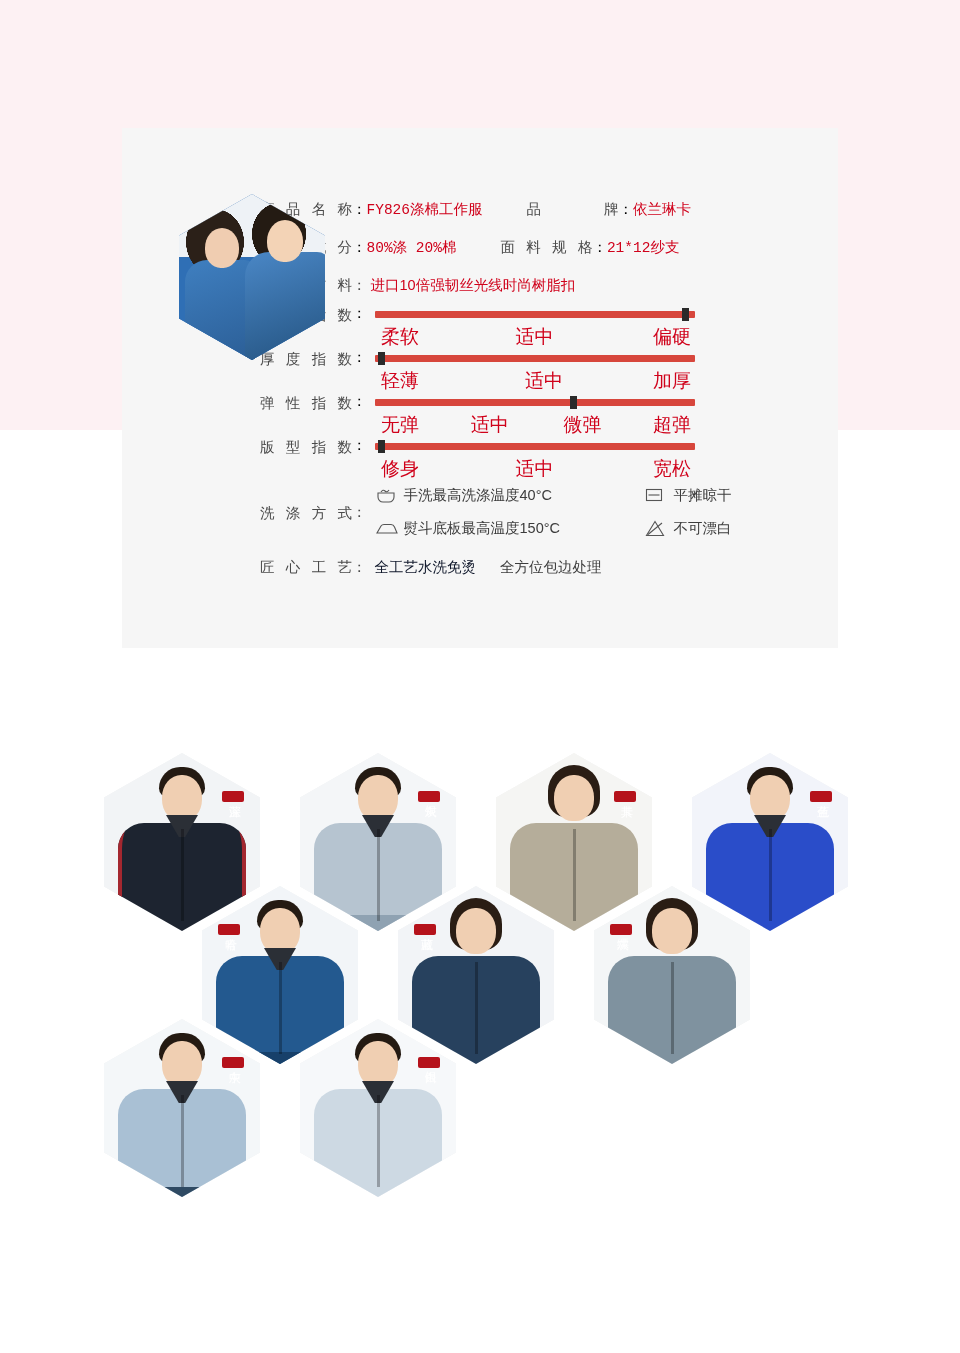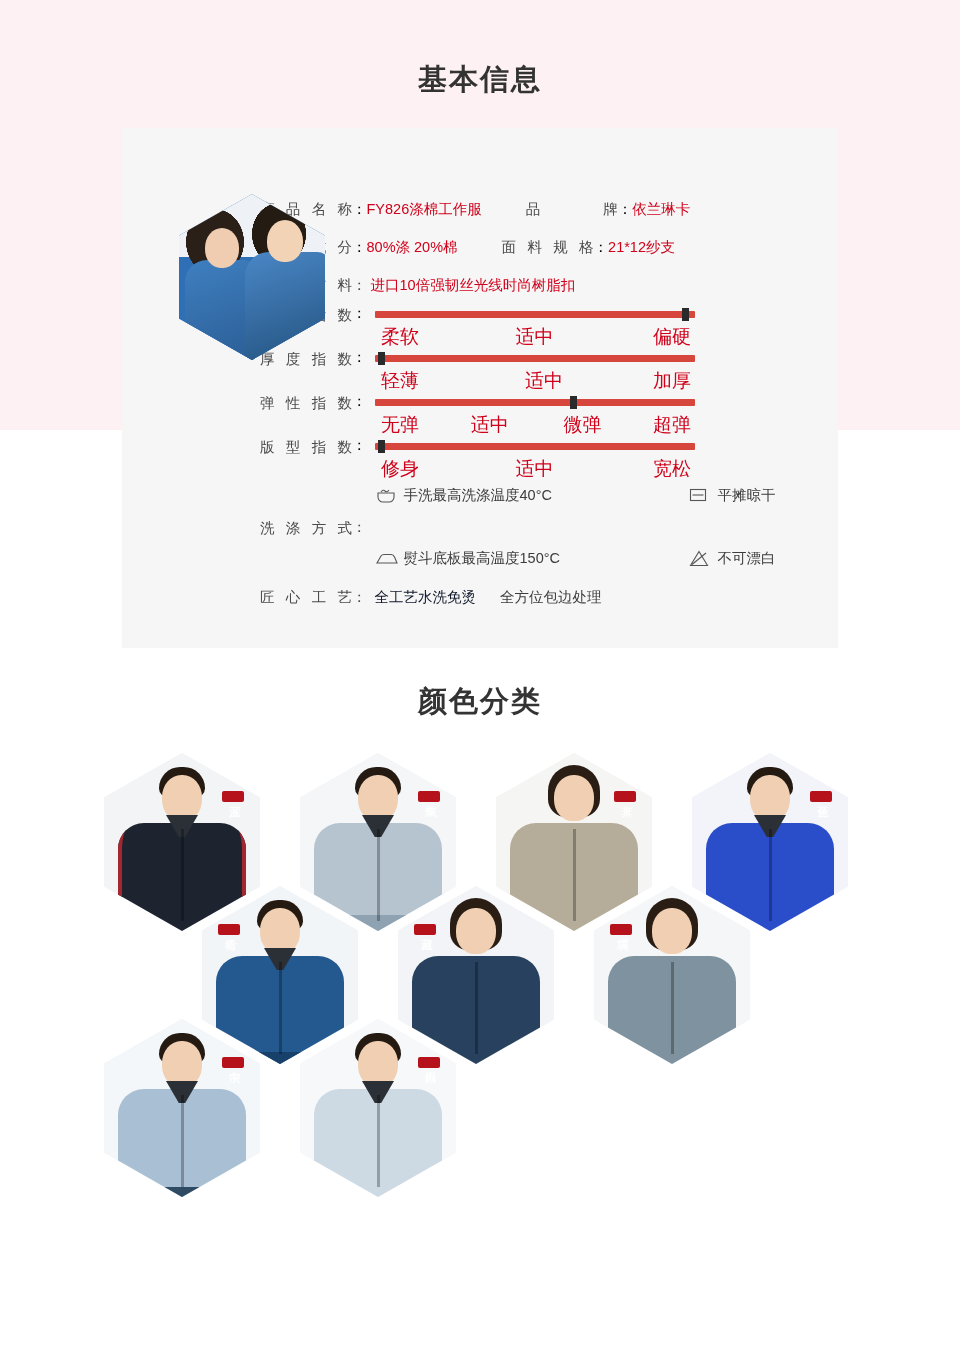--- a/index.html
+++ b/index.html
@@ -102,21 +102,21 @@
     flex: none;
   }
   .row .colon { margin: 0 4px 0 0; }
   .row .val {
     color: #d0021b;
     margin-right: 10px;
   }
   .row2 { display: flex; align-items: center; height: 38px; font-size: 14.5px; }
   .half { display: flex; align-items: center; }
   .half .lbl { width: 92px; text-align: justify; text-align-last: justify; color:#4a4a4a; flex:none;}
-  .half .val { color: #d0021b; }
+  .half .val { color: #d0021b; font-family: Liberation Mono, monospace; }
   .gap-lg { width: 44px; }
 
   
   .idx-row {
     display: flex;
     align-items: flex-start;
     height: 44px;
     font-size: 14.5px;
   }
   .idx-row .lbl {
@@ -170,21 +170,20 @@
   .wash-row .lbl {
     width: 92px; flex: none;
     text-align: justify; text-align-last: justify;
     padding-top: 3px;
   }
   .wash-grid {
     margin-left: 8px;
     display: grid;
     grid-template-columns: 270px auto;
     row-gap: 14px;
-    gap: 44px;
   }
   .wash-item { display: flex; align-items: center; color: #3c3c3c; font-size: 14.5px; }
   .wash-item .ic {
     width: 22px; height: 18px; margin-right: 7px;
     flex: none; display: inline-block;
   }
   .wash-item .ic svg { display: block; }
 
   .craft-row {
     display: flex; align-items: center;
@@ -258,21 +257,20 @@
     border-radius: 2px;
   }
   .badge.left { left: 16px; right: auto; }
 </style>
 </head>
 <body>
 
 <div class="sec-basic">
   <div class="white-strip"></div>
 
-  <div class="sec-title" id="basic-title">基本信息</div>
 
   <div class="info-card">
 
     <div class="hex-thumb">
       <div class="ph-bg"></div>
       <div class="p1"></div>
       <div class="p2"></div>
       <div class="f1"></div>
       <div class="f2"></div>
     </div>
@@ -421,21 +419,20 @@
         <span class="colon">：</span>
         <span class="val">全工艺水洗免烫</span>
         <span class="val2">全方位包边处理</span>
       </div>
 
     </div>
   </div>
 </div>
 
 <div class="sec-colors">
-  <div class="sec-title" id="colors-title">颜色分类</div>
 
   <div class="hexgrid">
 
     <div class="hexcell" style="left:104px; top:740px; transform:translateY(-645px);">
       <div class="bg" style="background:#f2f4f6"></div>
       <div class="hair"></div>
       <div class="head"></div>
       <div class="body" style="background:#1d2430; box-shadow: inset 34px 0 0 -30px #a4272f, inset -34px 0 0 -30px #a4272f;"></div>
       <div class="collar"></div>
       <div class="zip"></div>

